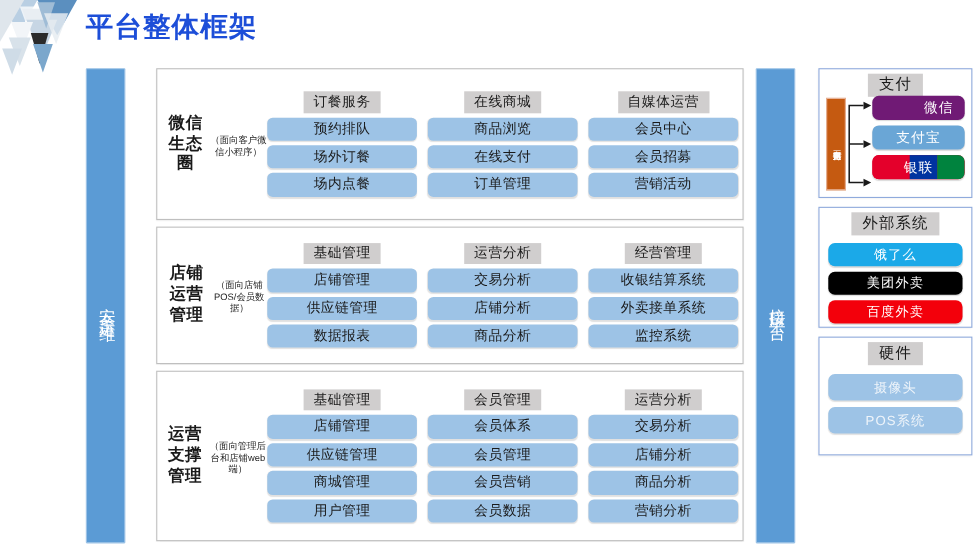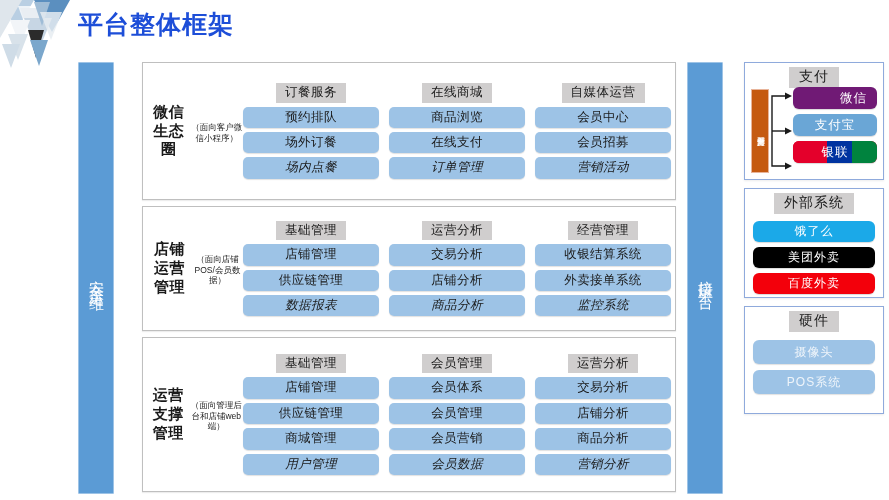--- a/index.html
+++ b/index.html
@@ -70,21 +70,21 @@
     font-size:12.5px;padding:2px 9px 3px 9px;margin-bottom:4px;
     line-height:1.15;letter-spacing:.5px;
   }
   .pill{
     background:#9dc3e6;color:#1a1a1a;border-radius:5px;
     font-size:12.5px;text-align:center;
     padding:3px 2px 4px 2px;margin-bottom:4px;
     box-shadow:0 1px 1px rgba(0,0,0,.12);
     letter-spacing:.4px;line-height:1.15;
   }
-  .pill:last-child{margin-bottom:0;font-style:italic;}
+  .pill:last-child{margin-bottom:0;}
 
   
   .rail{position:absolute;left:744px;top:62px;width:140px;}
   .panel{
     background:#fff;border:1px solid #8faadc;box-sizing:border-box;
     position:relative;margin-bottom:8px;
     box-shadow:0 1px 2px rgba(0,0,0,.08);
   }
   .panel-head{
     display:inline-block;background:#d0cece;color:#1a1a1a;

